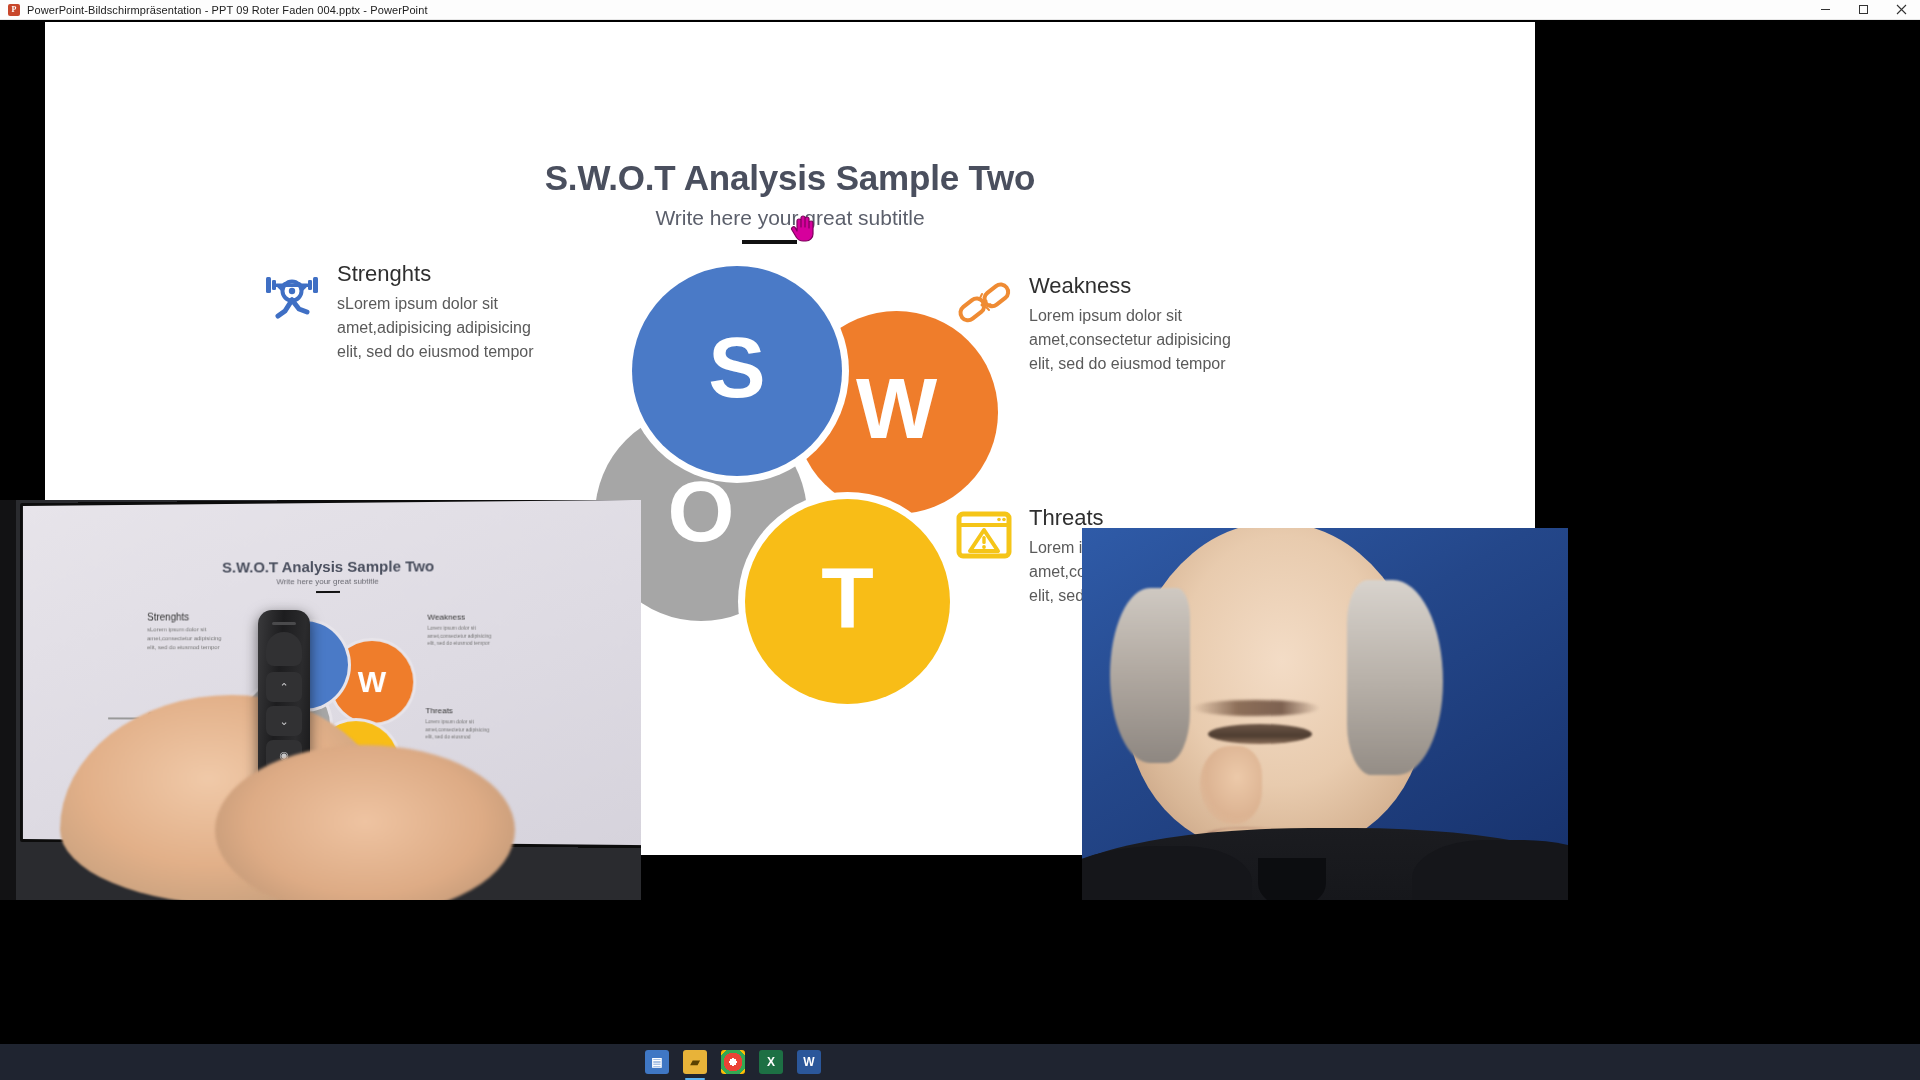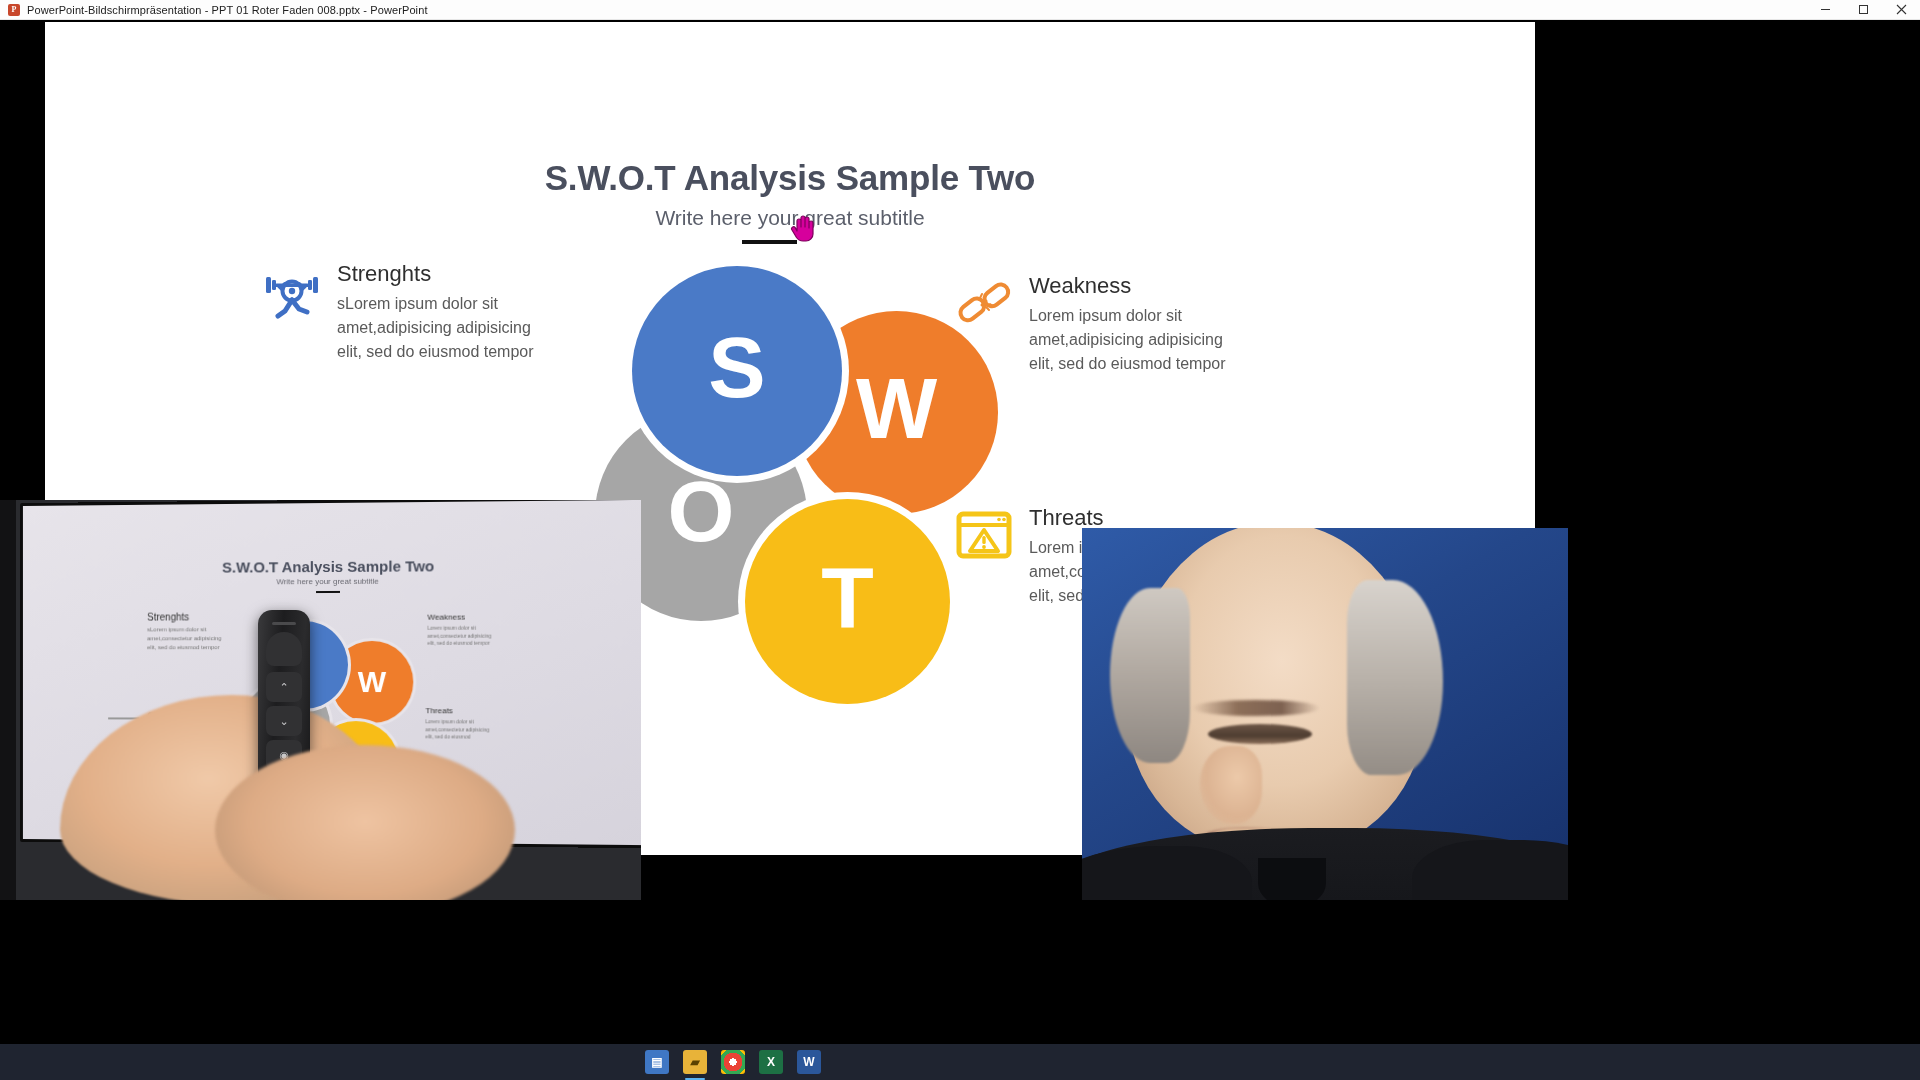--- a/index.html
+++ b/index.html
@@ -195,21 +195,21 @@
   }
 
   
   #cursor{ position:absolute; left:745px; top:192px; width:26px; height:28px; z-index:55;}
 </style>
 </head>
 <body>
 
 <div id="titlebar">
   <div id="app-icon">P</div>
-  <div id="titletext">PowerPoint-Bildschirmpräsentation  -  PPT 01 Roter Faden 008.pptx - PowerPoint</div>
+  <div id="titletext">PowerPoint-Bildschirmpräsentation  -  PPT 09 Roter Faden 004.pptx - PowerPoint</div>
   <div id="wincontrols">
     <div class="wc" id="wc-min">
       <svg width="11" height="11" viewBox="0 0 11 11">
           <rect x="1" y="5" width="9" height="1" fill="#333"></rect>
         </svg>
     </div>
     <div class="wc" id="wc-max">
       <svg width="11" height="11" viewBox="0 0 11 11">
           <rect x="1.5" y="1.5" width="8" height="8" fill="none" stroke="#333" stroke-width="1"></rect>
         </svg>
@@ -280,21 +280,21 @@
             <rect x="28" y="14" width="26" height="15" rx="7.5" transform="rotate(-38 41 21)"></rect>
             <path d="M27 31 L31 27" stroke-width="3"></path>
             <path d="M25 24 L27 20 M30 22 L33 19" stroke-width="2"></path>
             <path d="M31 33 L34 36 M35 30 L38 32" stroke-width="2"></path>
           </g>
         </svg>
       </div>
       <div>
         <h3>Weakness</h3>
         <p>Lorem ipsum dolor sit
-amet,adipisicing adipisicing
+amet,consectetur adipisicing
 elit, sed do eiusmod tempor</p>
       </div>
     </div>
 
     <div class="quad" id="quad-threats">
       <div class="q-icon">
         <svg width="58" height="58" viewBox="0 0 58 58">
           <rect x="4" y="8" width="50" height="42" rx="4" fill="none" stroke="#f5c518" stroke-width="5"></rect>
           <path d="M4 19 L54 19" stroke="#f5c518" stroke-width="4"></path>
           <circle cx="44" cy="13.5" r="1.8" fill="#f5c518"></circle>

